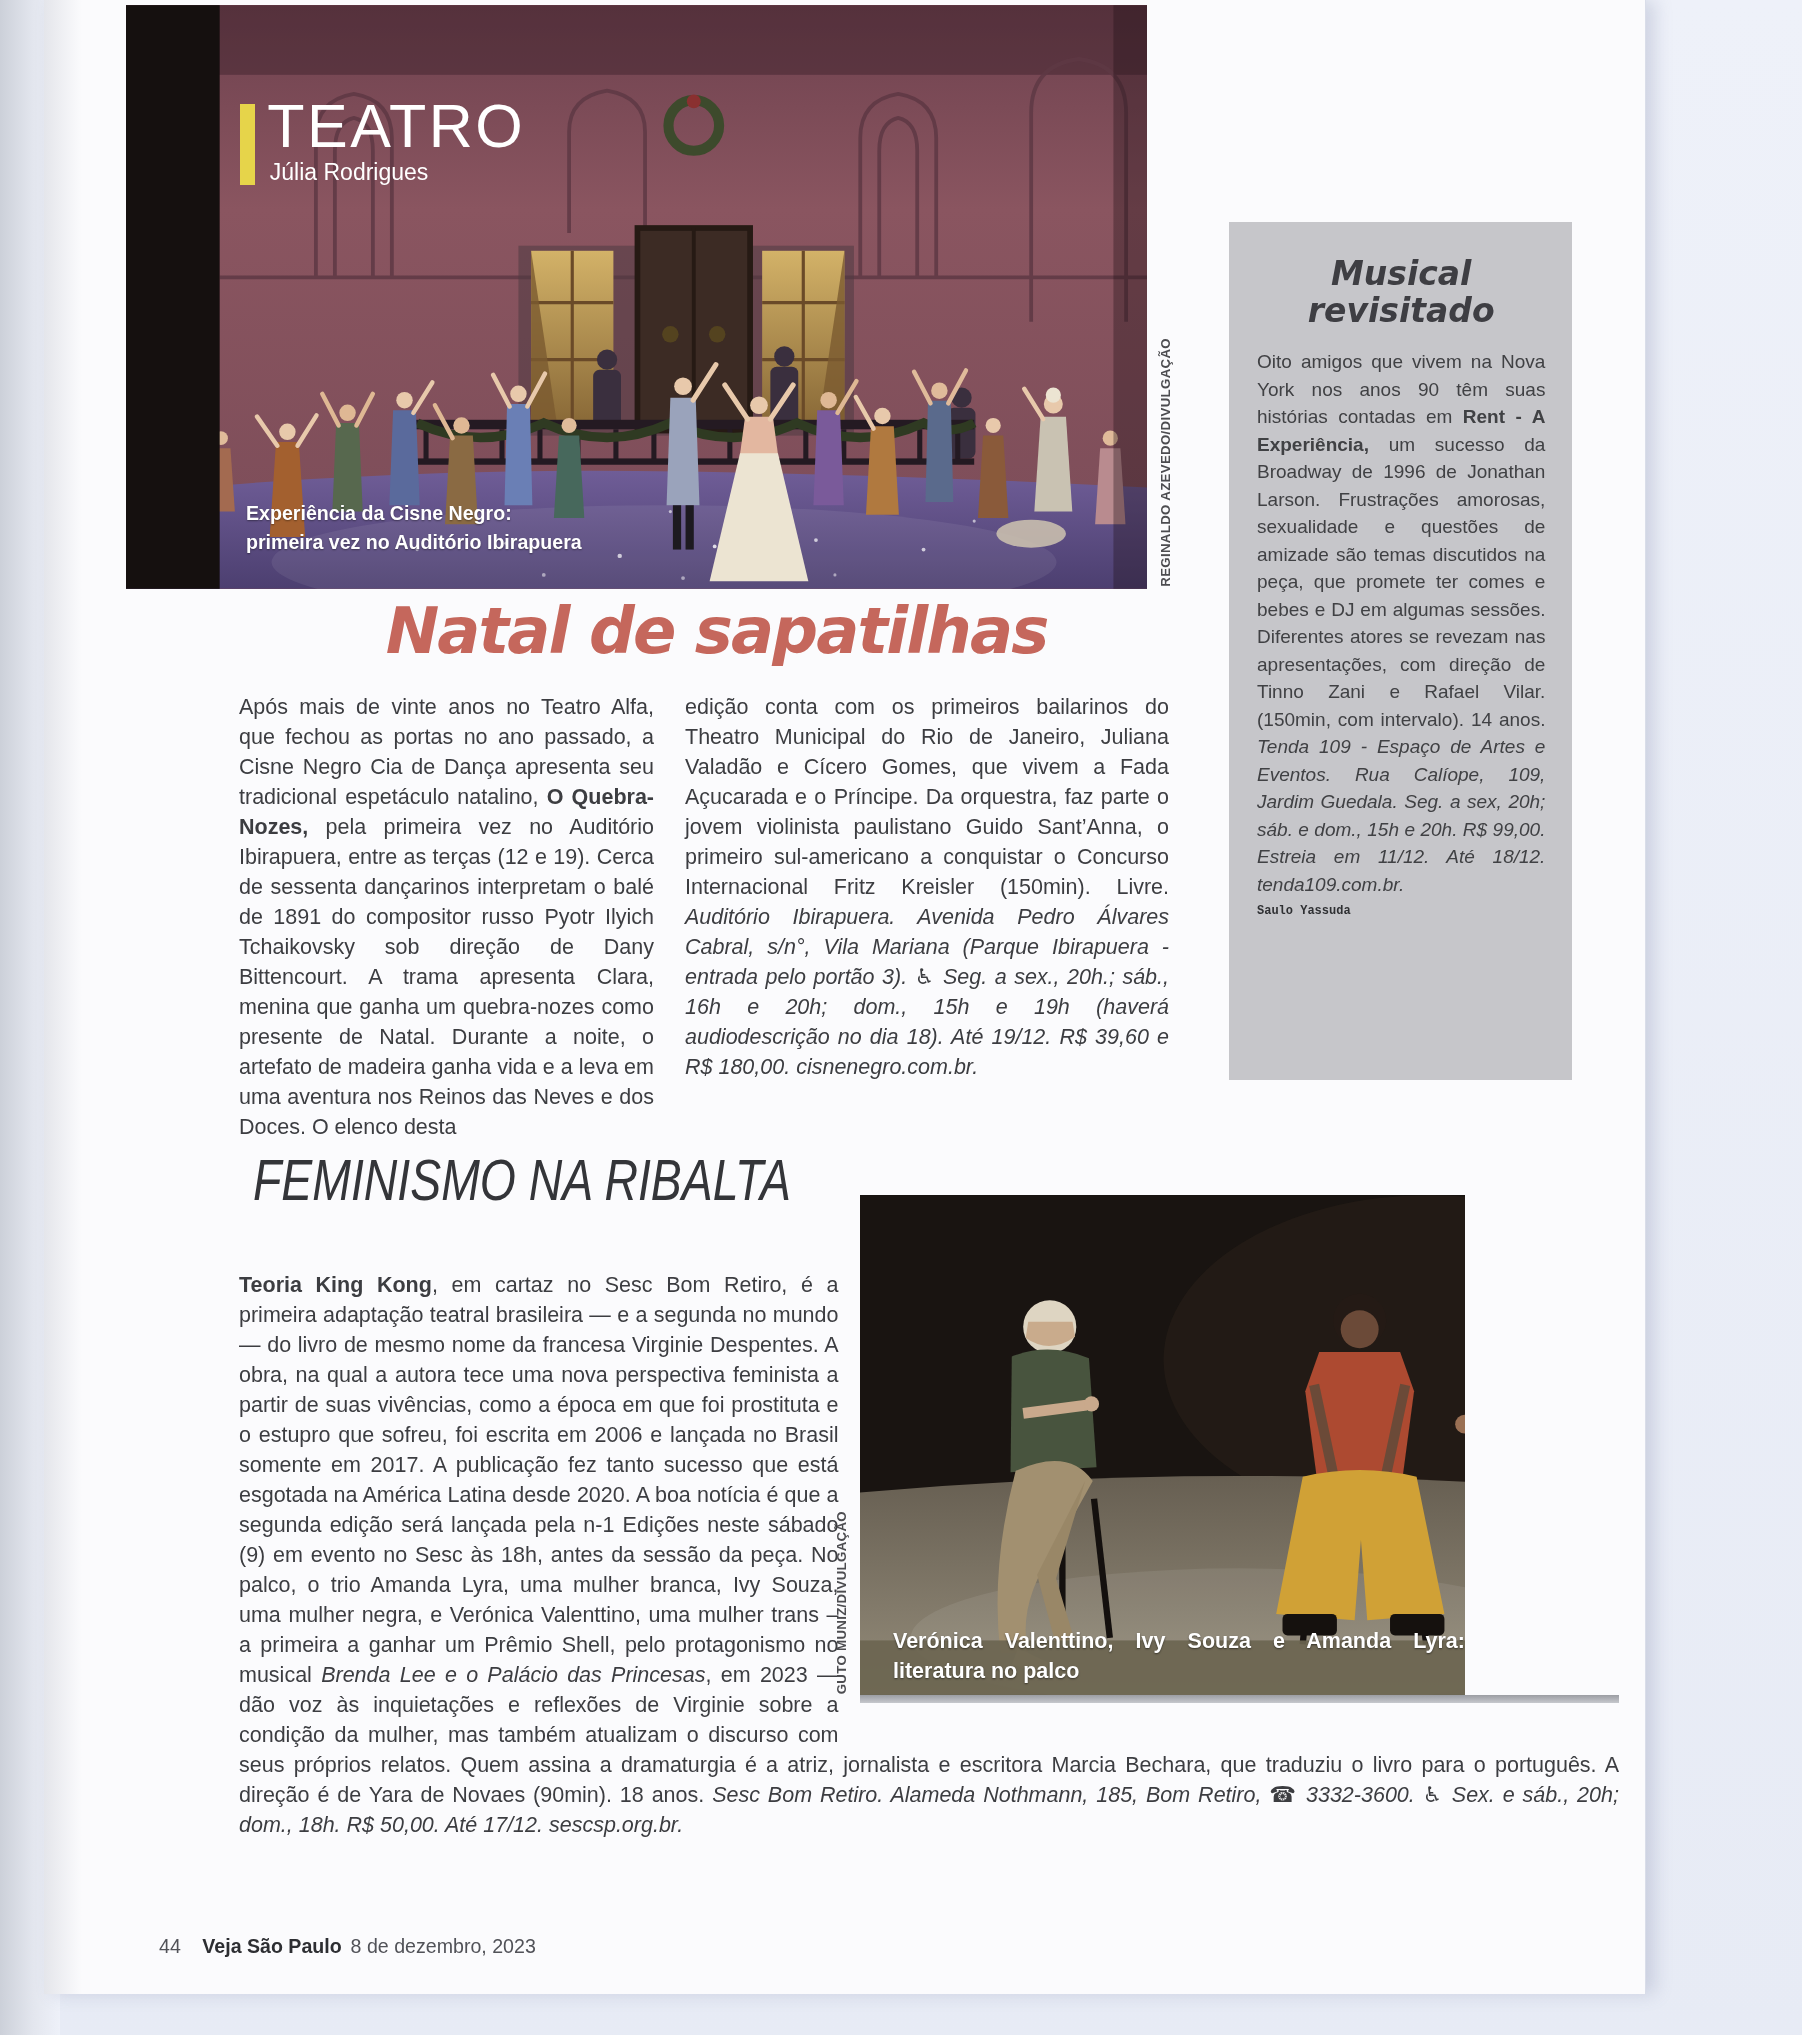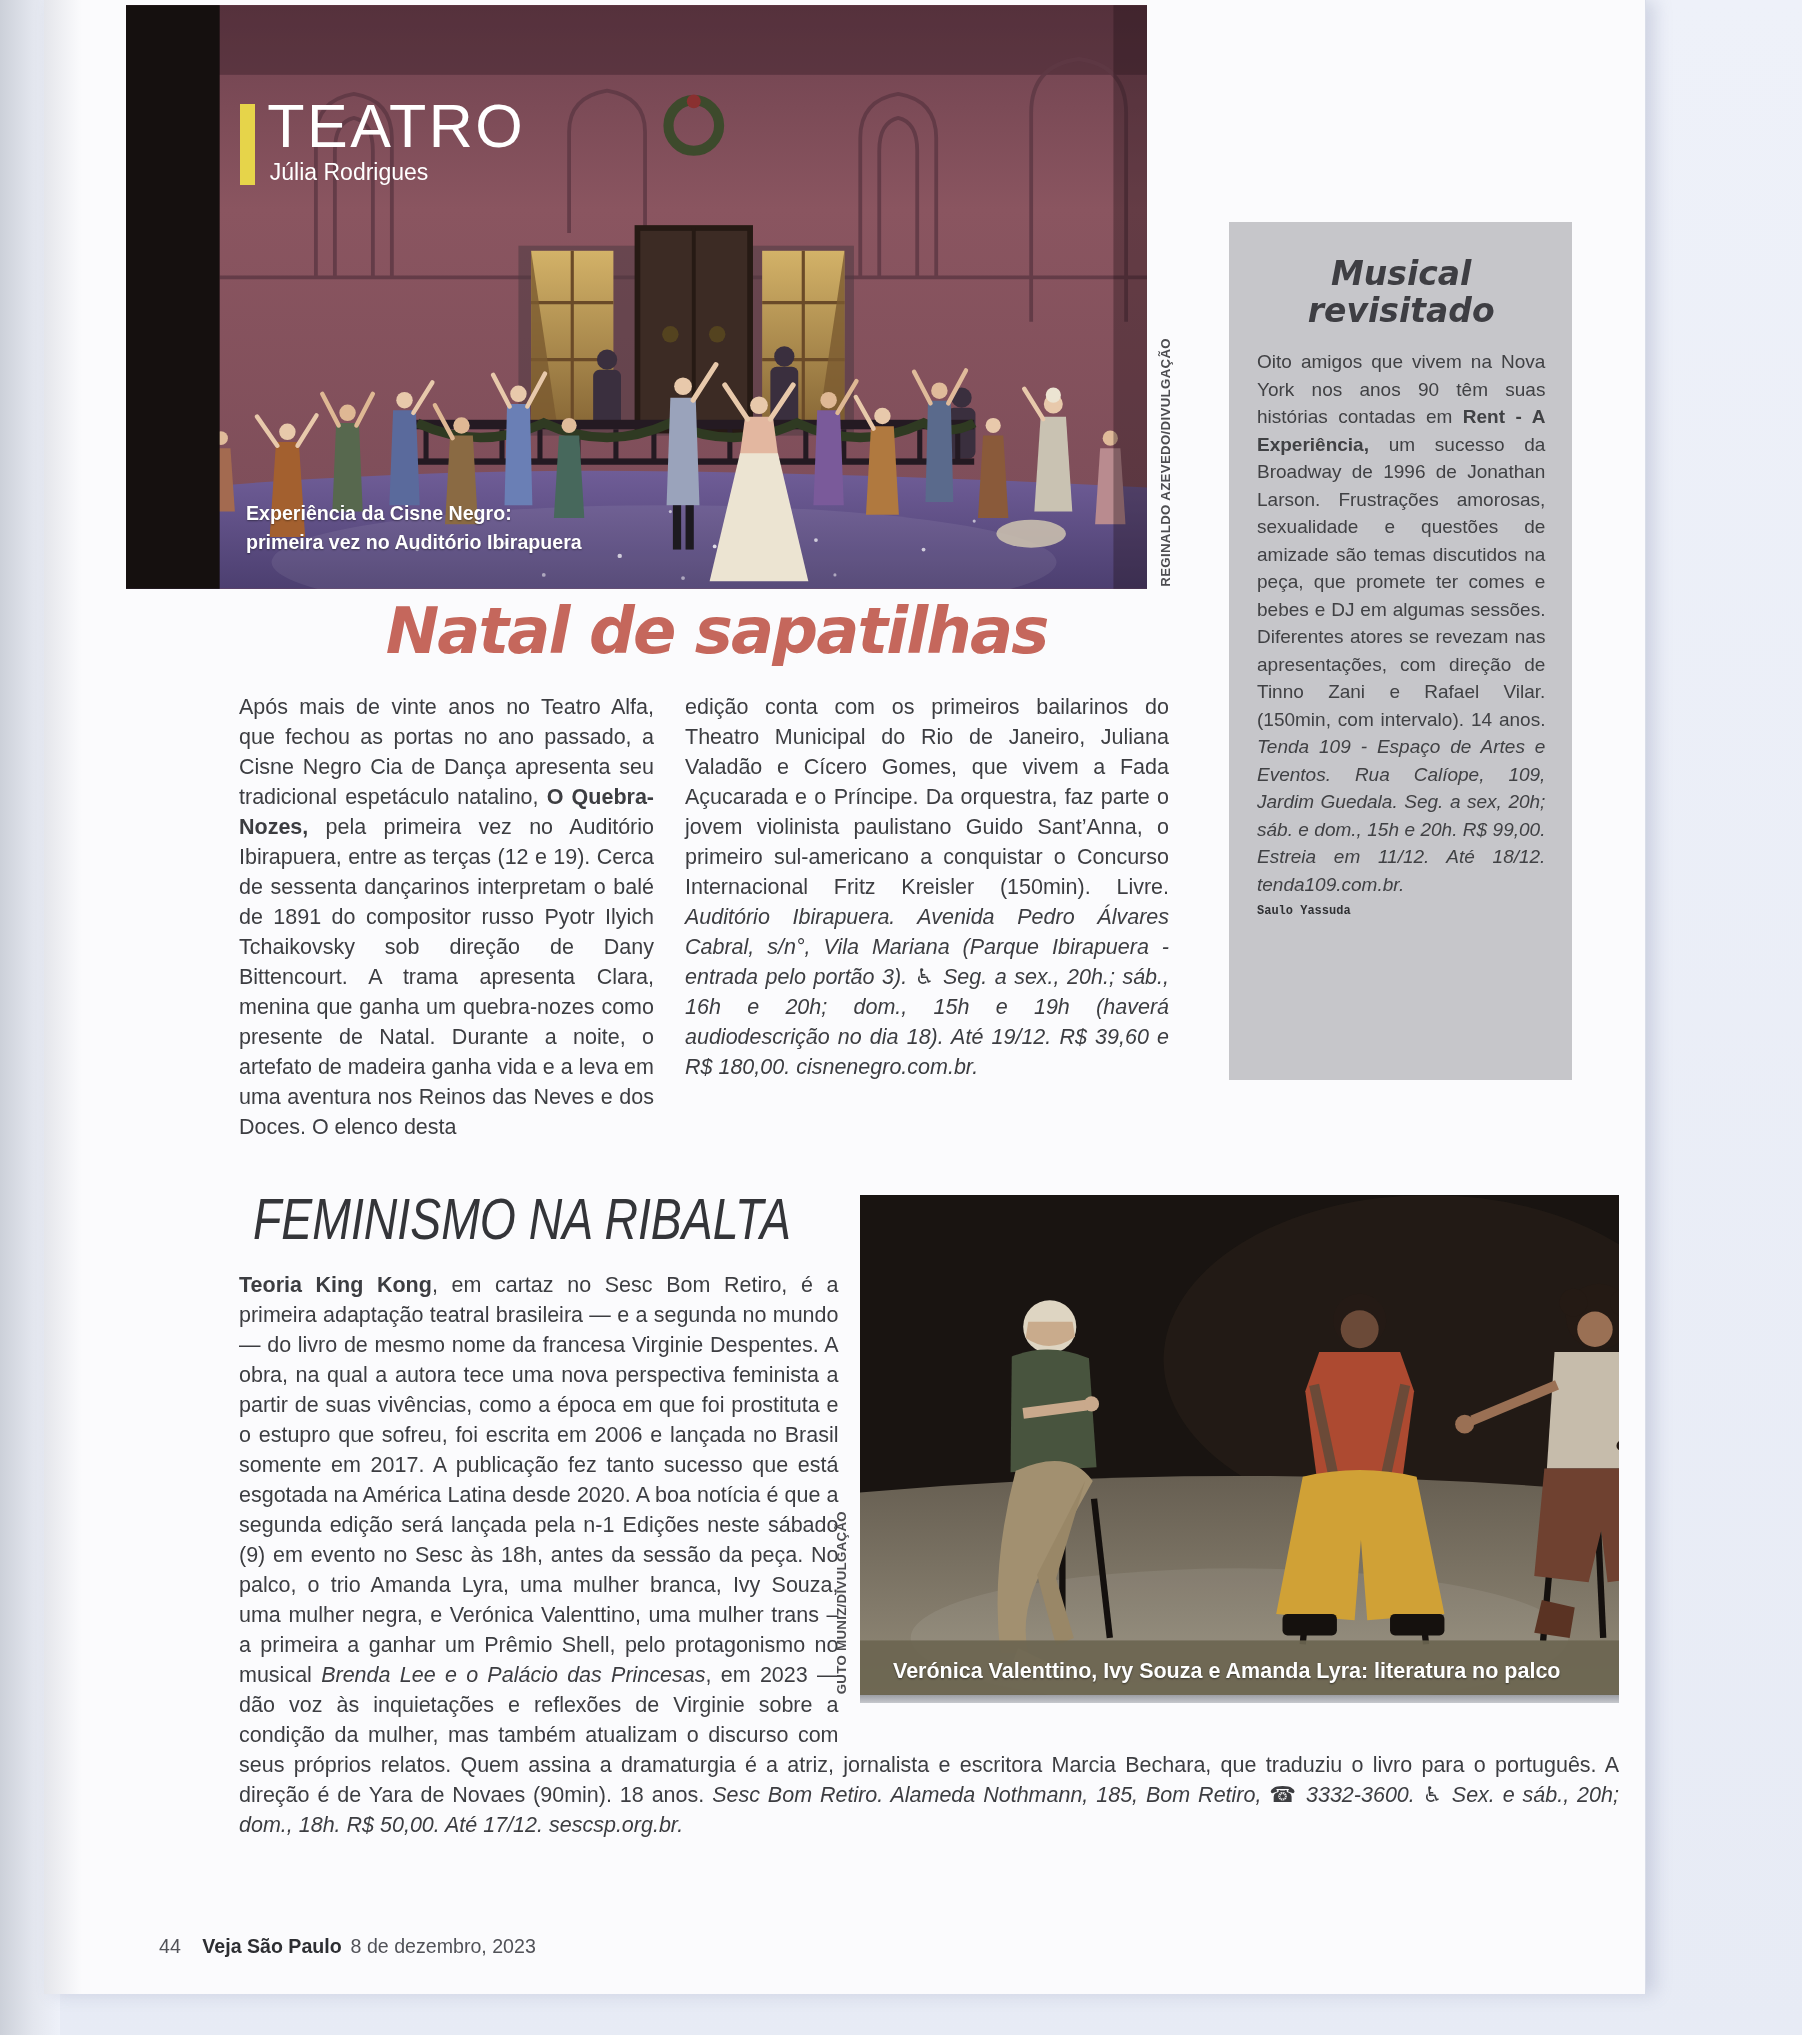--- a/index.html
+++ b/index.html
@@ -42,27 +42,27 @@
   
   .sidebar{position:absolute;left:1185px;top:222px;width:343px;height:858px;box-sizing:border-box;
     padding:33px 26.6px 25px 28px;background-color:#c6c6ca;
     background-image:radial-gradient(rgba(150,150,158,.45) 18%,transparent 20%);background-size:3.2px 3.2px;}
   .sidebar h2{margin:0 0 19px 0;text-align:center;font-family:"DejaVu Sans",sans-serif;
     font-style:italic;font-weight:bold;font-size:33px;line-height:37px;color:#3e3e43;}
   .sidebar p{margin:0;font-size:19px;line-height:27.5px;color:#404144;text-align:justify;}
   .sidebar-author{font-size:12px;line-height:27.5px;color:#2f3033;font-weight:bold;font-family:Liberation Mono, monospace;}
 
   
-  .headline2{position:absolute;left:209px;top:1185px;margin:0;white-space:nowrap;
+  .headline2{position:absolute;left:209px;top:1146px;margin:0;white-space:nowrap;
     font-family:"Liberation Sans",sans-serif;font-style:italic;font-weight:400;
     font-size:58px;color:#343539;}
   .headline2 span{display:inline-block;transform:scaleX(.80);transform-origin:left center;letter-spacing:0px;}
   .article2{position:absolute;left:195px;top:1270px;width:1380px;}
   .photo-wrap{float:right;width:759px;margin:-75px 0 26.6px 21.5px;}
-  .photo-bottom{position:relative;width:759px;height:500px;overflow:hidden;background:#191411;}
+  .photo-bottom{position:relative;width:605px;height:500px;overflow:hidden;background:#191411;}
   .photo-bottom-caption{position:absolute;left:33px;bottom:8.9px;color:#fff;font-weight:bold;font-size:21.5px;
     text-shadow:0 0.6px 1.9px rgba(0,0,0,.5);}
   .photo-shadow{height:8.2px;background:linear-gradient(180deg,#9b9da3,#c6c8cd);}
 
   
   .footer{position:absolute;left:115px;top:1935px;font-size:19.6px;color:#515258;}
   .footer .pg{margin-right:21.5px;color:#515258;}
   .footer b{color:#2d2e32;margin-right:8.9px;}
 </style>
 </head>

